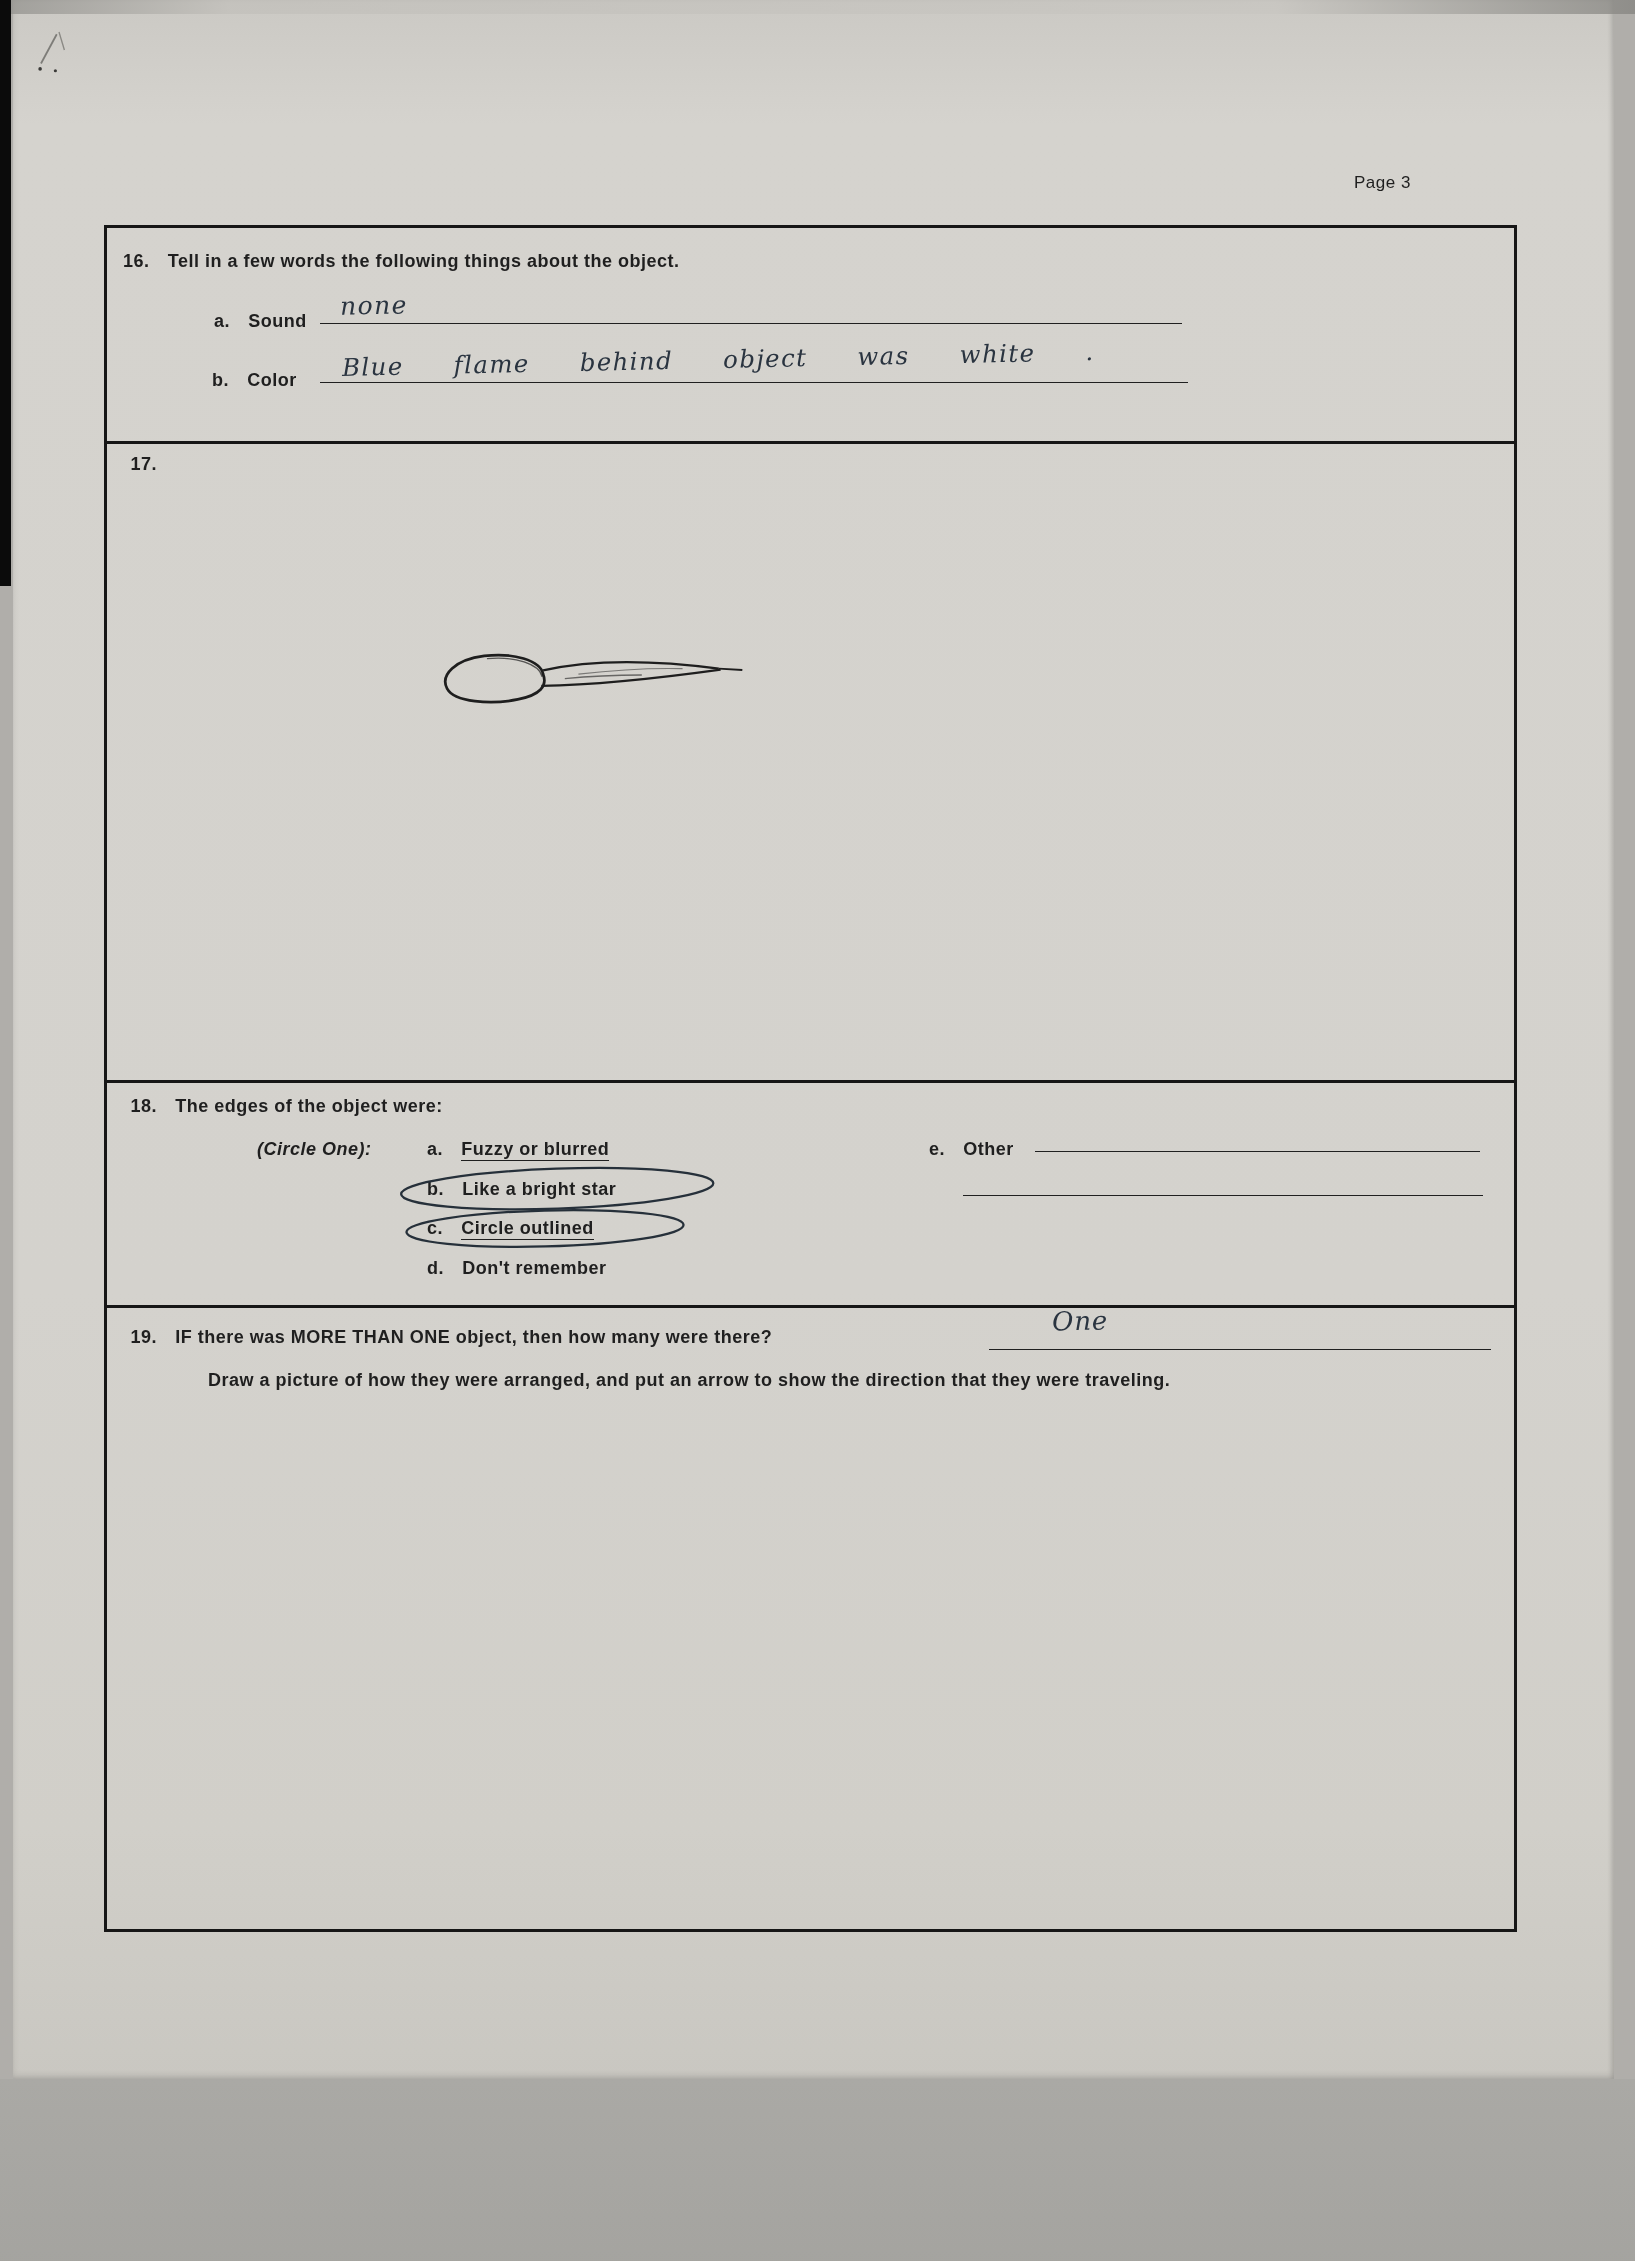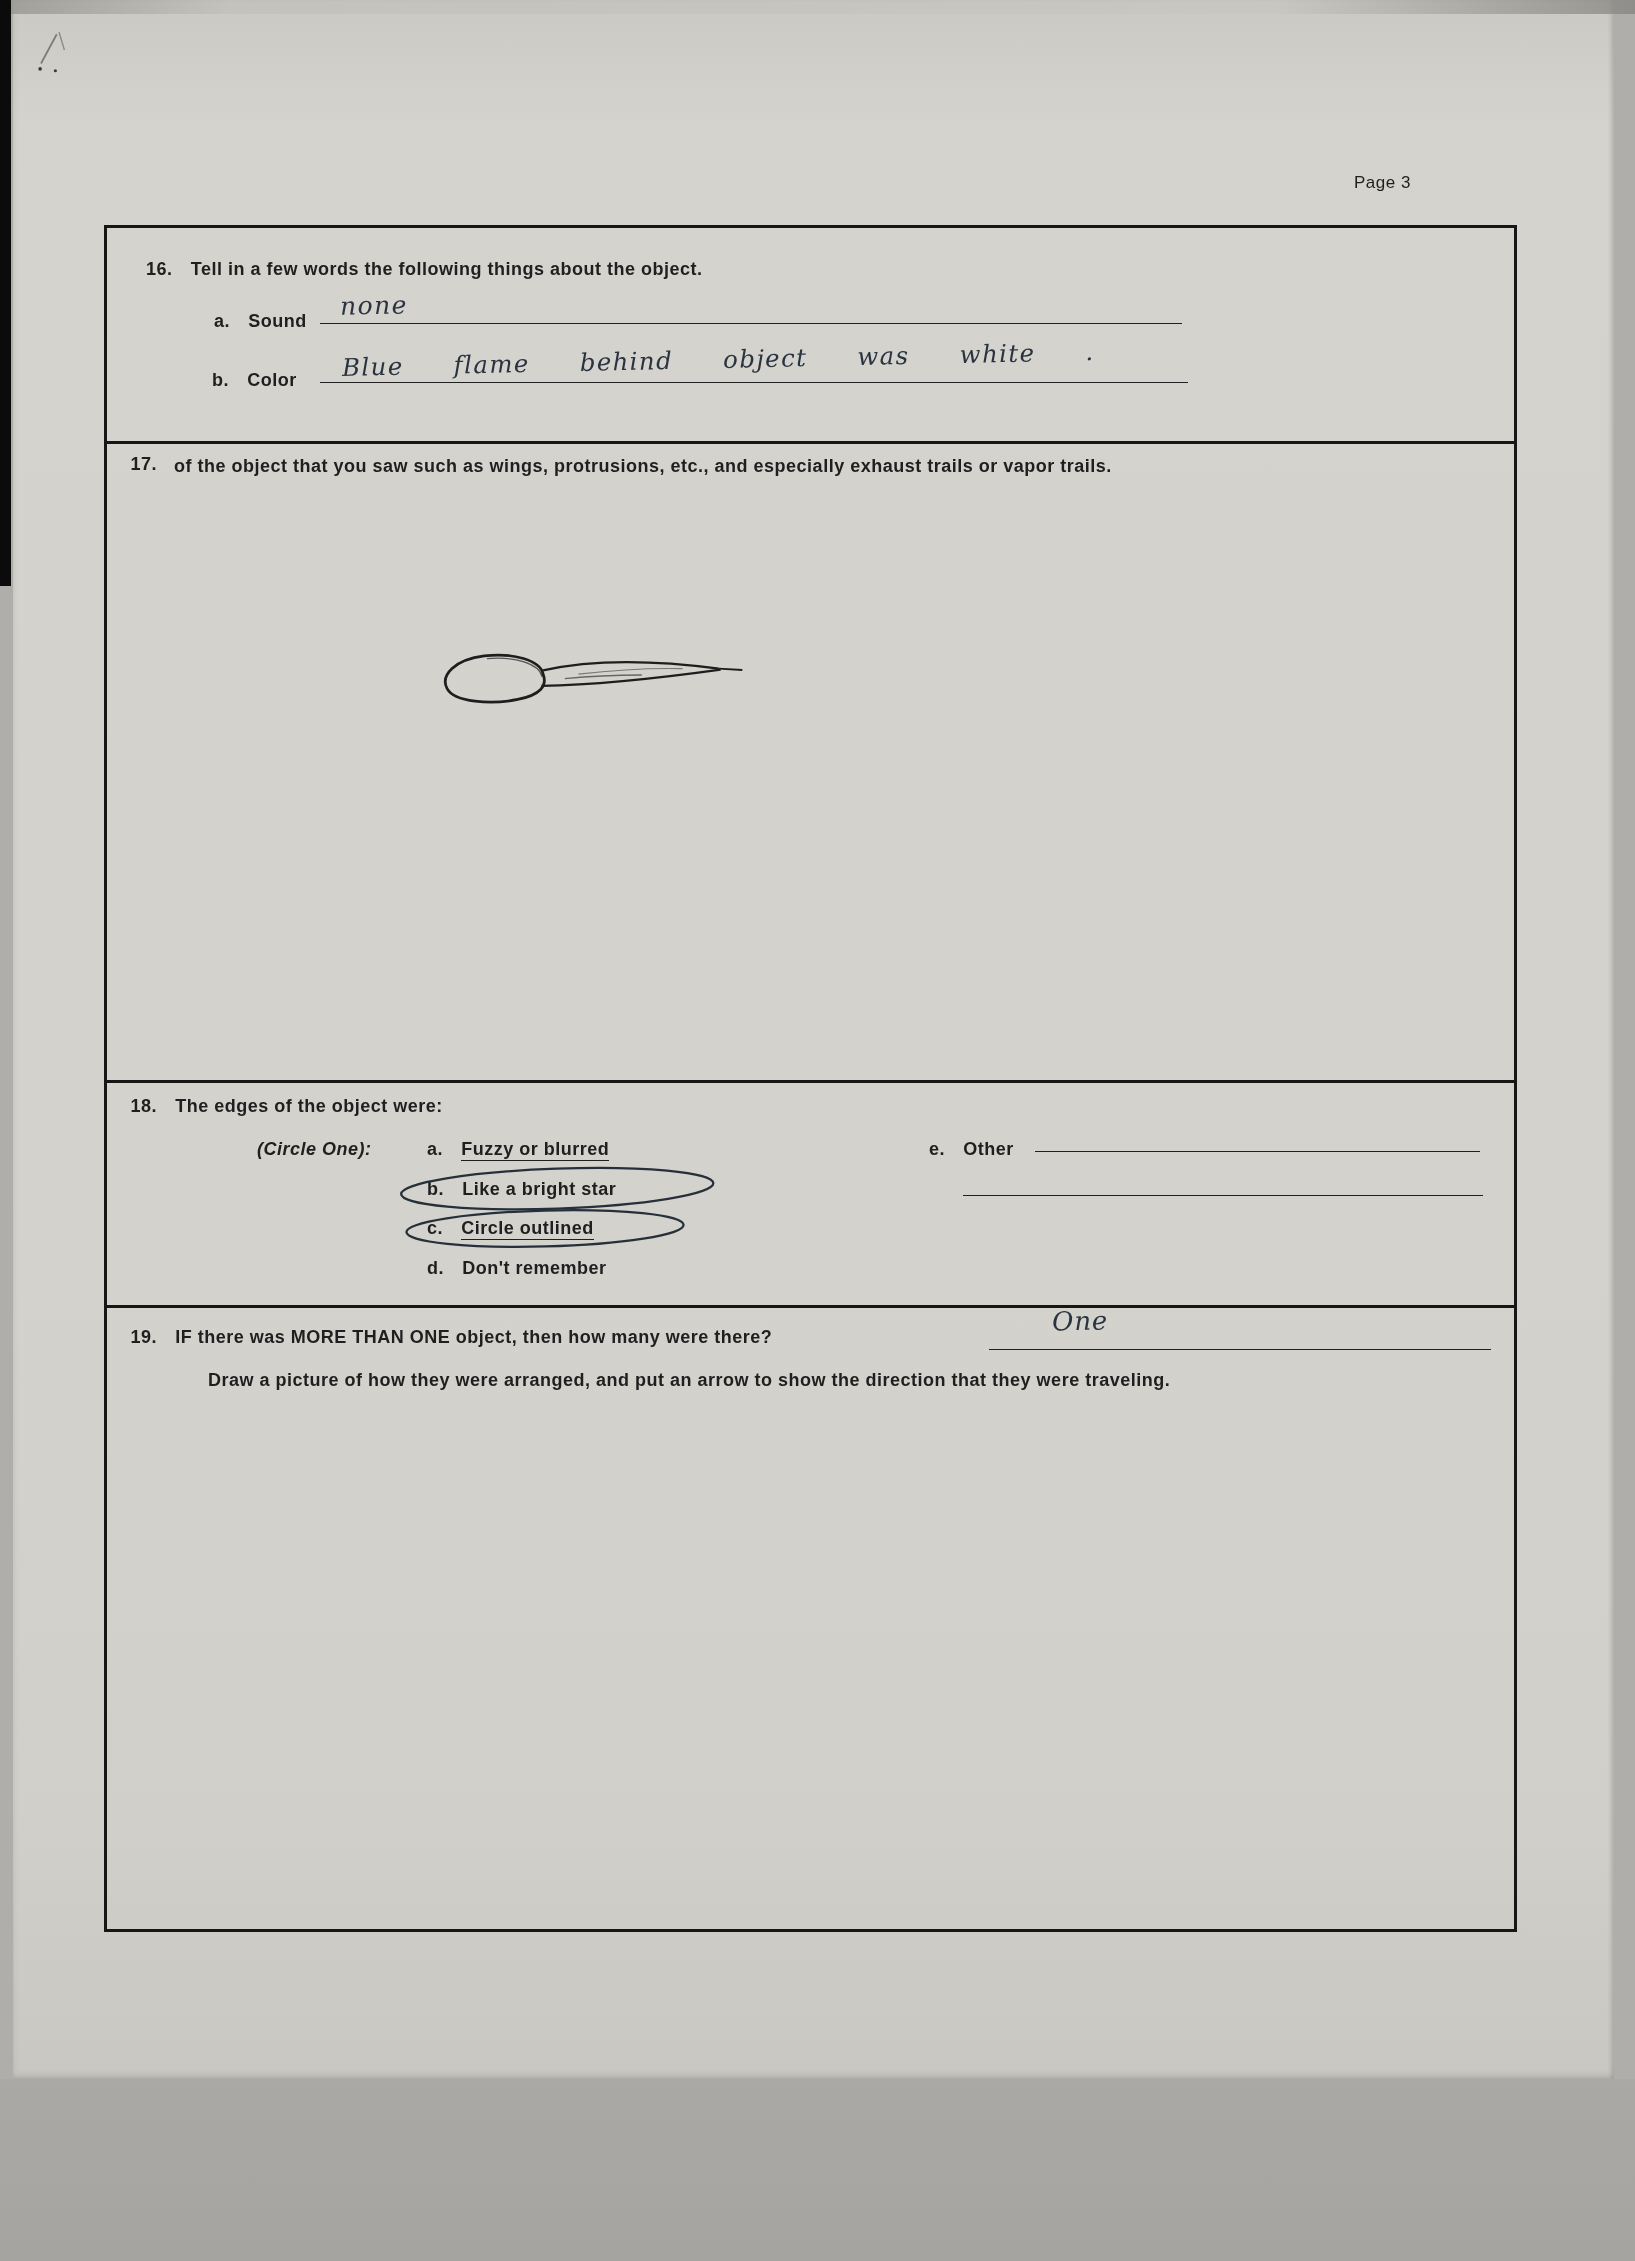--- a/index.html
+++ b/index.html
@@ -79,21 +79,21 @@
     <path d="M 20 90 L 55 25" stroke="#7d7c78" stroke-width="4" fill="none"></path>
     <path d="M 60 20 L 72 60" stroke="#8a8984" stroke-width="3" fill="none"></path>
     <circle cx="18" cy="102" r="4" fill="#3a3a38"></circle>
     <circle cx="52" cy="106" r="3.5" fill="#3a3a38"></circle>
   </svg>
 
   <div class="page-number">Page 3</div>
 
   <div class="form-box">
 
-    <div class="abs ft" style="left:39px; top:22.6px;margin-top:8px;">
+    <div class="abs ft" style="left:16px; top:22.6px;">
       <span class="letter">16.</span>
       <span>Tell in a few words the following things about the object.</span>
     </div>
 
     <div class="abs ft" style="left:107px; top:83px;">
       <span class="letter">a.</span>
       <span>Sound</span>
     </div>
     <div class="abs answer-line" style="left:213px; top:68px; width:862px; height:28px;">
       <span class="hw" style="left:20.4px; top:-5.4px; font-size:25px; letter-spacing:1.4px;">none</span>
@@ -104,21 +104,20 @@
       <span>Color</span>
     </div>
     <div class="abs answer-line" style="left:213px; top:127px; width:868px; height:28px;">
       <span class="hw" style="left:22px; top:-10px; font-size:24.4px; letter-spacing:1.4px; word-spacing:41px;">Blue flame behind object was white .</span>
     </div>
 
     <div class="divider" style="top:213px;"></div>
 
     <div class="abs ft" style="left:23.5px; top:226px;">17.</div>
     <div class="abs" style="left:67px; top:226px; width:1348px;">
-      <div class="ft pline">of the object that you saw such as wings, protrusions, etc., and especially exhaust trails or vapor trails.</div>
     </div>
 
     <svg class="abs" style="left:322px; top:407px;" width="326" height="118" viewBox="0 0 720 260">
       <path d="M 252 86 C 246 56 186 38 122 46 C 58 54 24 88 40 118 C 56 148 136 154 196 142 C 246 132 262 112 252 86 Z" stroke="#1e1e1e" stroke-width="6" fill="none"></path>
       <path d="M 250 92 C 244 64 190 46 128 52" stroke="#1e1e1e" stroke-width="3" fill="none" opacity="0.7"></path>
       <path d="M 252 78 C 340 58 470 52 640 74" stroke="#1e1e1e" stroke-width="5" fill="none"></path>
       <path d="M 248 112 C 360 110 500 96 644 76" stroke="#1e1e1e" stroke-width="5" fill="none"></path>
       <path d="M 300 96 C 360 90 420 88 470 88" stroke="#1e1e1e" stroke-width="3" fill="none" opacity="0.6"></path>
       <path d="M 330 86 C 400 78 480 72 560 74" stroke="#1e1e1e" stroke-width="2.5" fill="none" opacity="0.5"></path>
       <path d="M 640 74 L 692 77" stroke="#1e1e1e" stroke-width="4" fill="none"></path>

